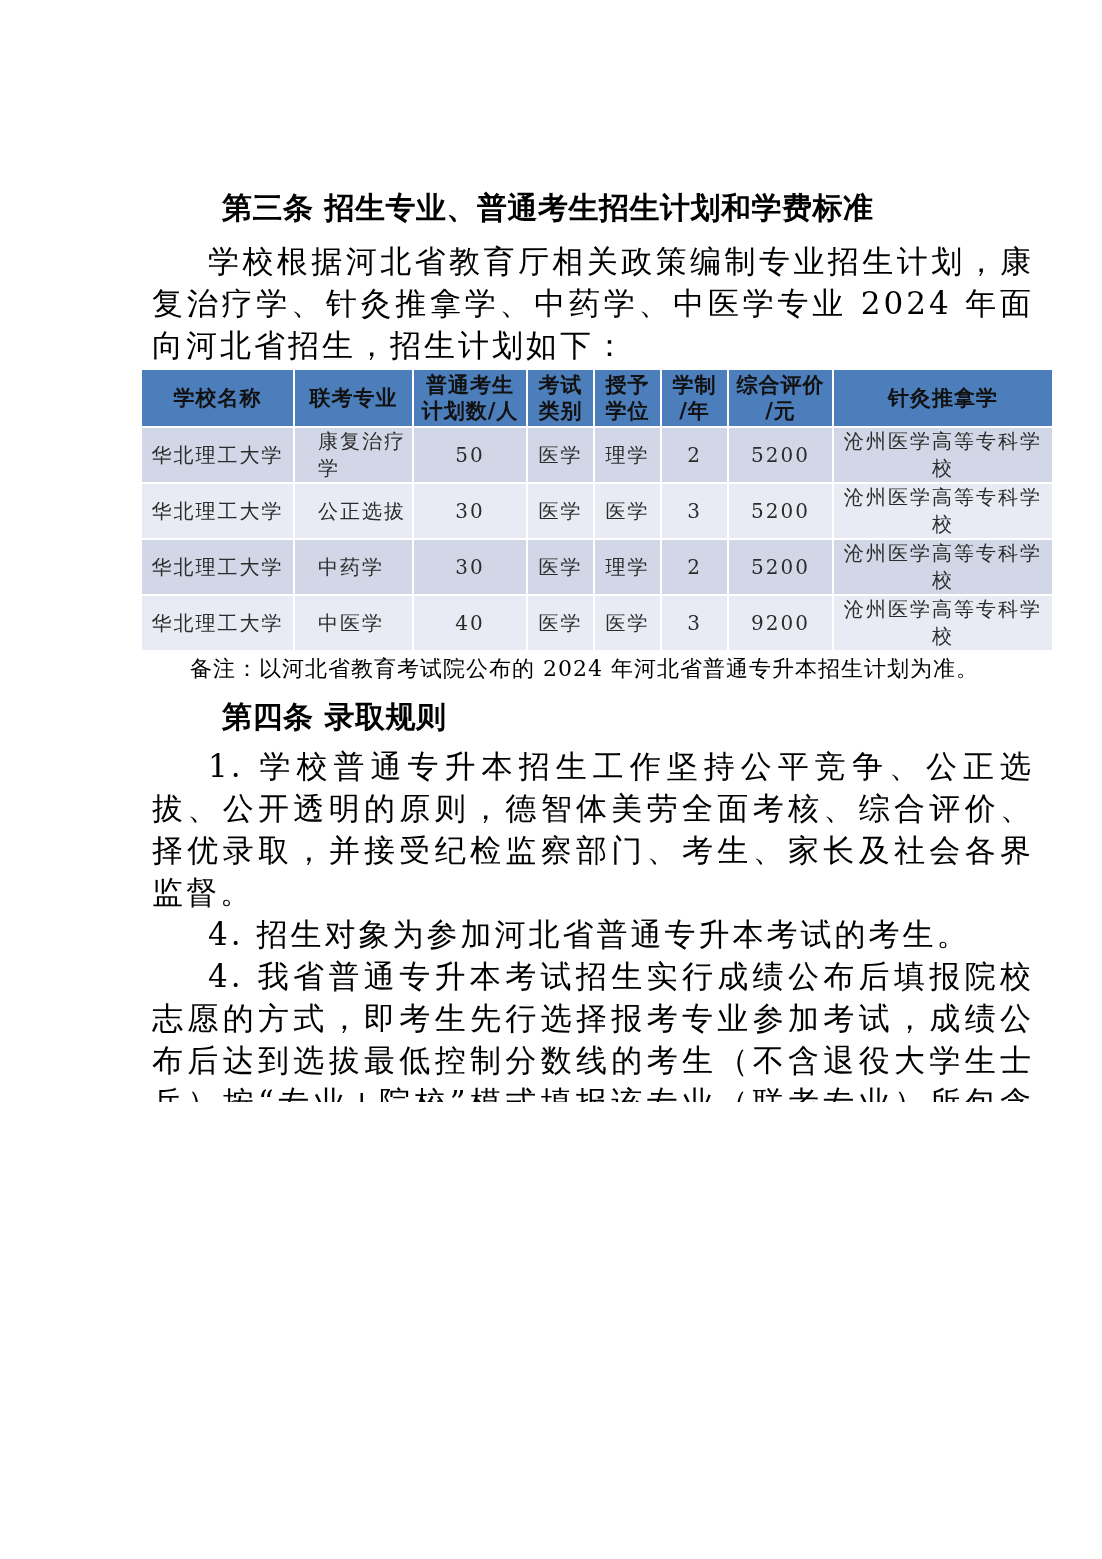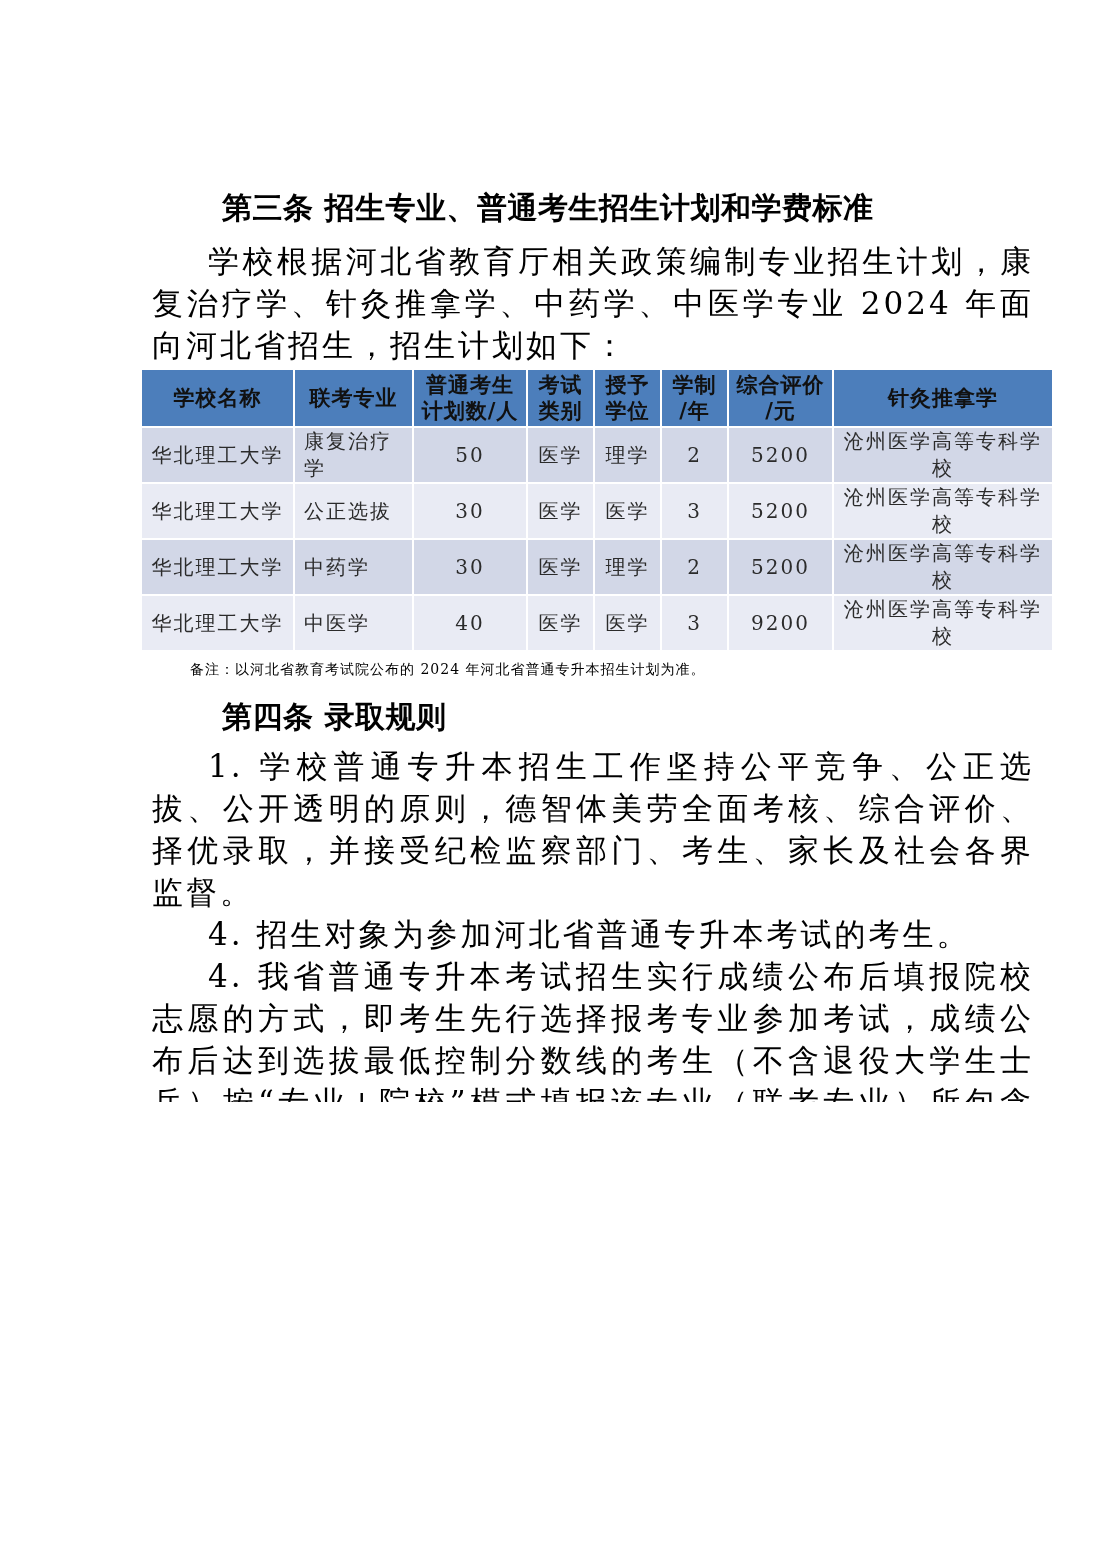--- a/index.html
+++ b/index.html
@@ -45,25 +45,25 @@
     font-weight:bold;font-size:21px;letter-spacing:1px;
     text-align:center;vertical-align:middle;
     height:58px;line-height:26px;padding:0;
     white-space:pre-line;
     border:2px solid #ffffff;
   }
   .plan-table td{
     height:29.5px;padding:0;text-align:center;vertical-align:middle;
     border:2px solid #ffffff;color:#2b2b2b;
   }
-  .plan-table td.cell-major{text-align:left;padding-left:9px;}
+  .plan-table td.cell-major{text-align:left;padding-left:23px;}
   .plan-table tbody tr:nth-child(odd) td{background:var(--table-row-odd-bg);}
   .plan-table tbody tr:nth-child(even) td{background:var(--table-row-even-bg);}
   p.note{
-    font-size:14px;line-height:28px;margin:3px 0 0;
+    font-size:22px;line-height:28px;margin:3px 0 0;
     letter-spacing:1px;text-indent:38px;
   }
   .page-number{
     position:absolute;top:1444px;left:0;width:100%;
     text-align:center;font-size:20px;color:#1a1a1a;
   }
 </style>
 </head>
 <body>
 

